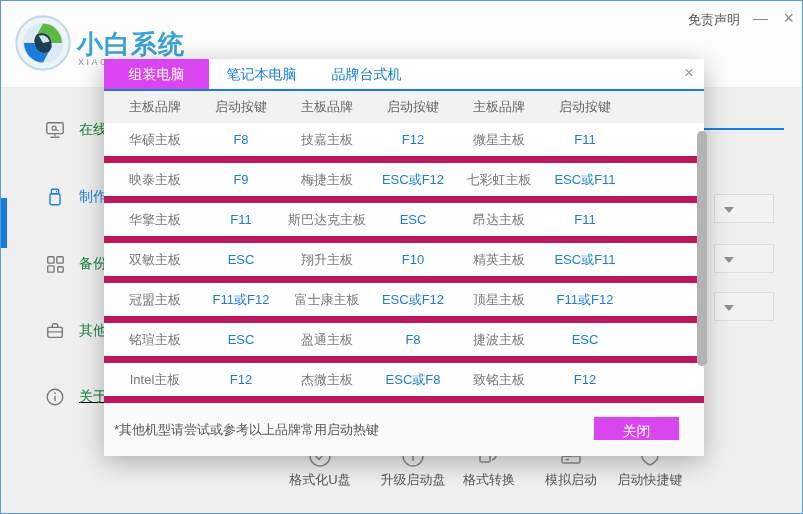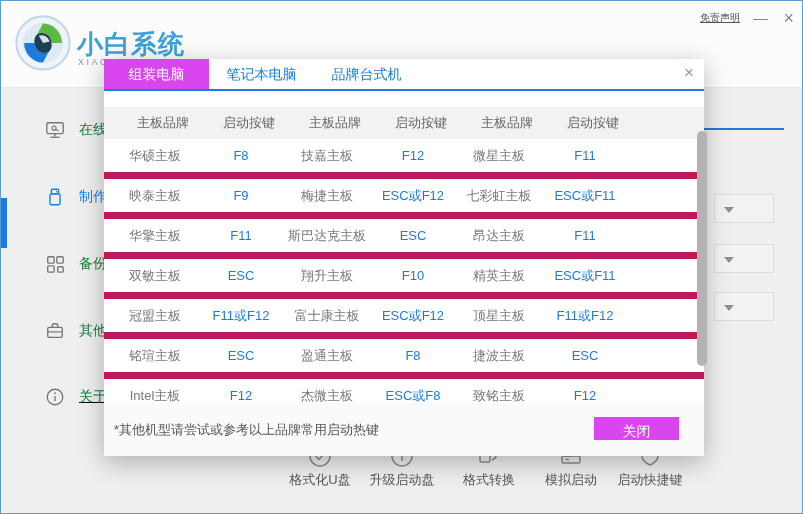--- a/index.html
+++ b/index.html
@@ -23,22 +23,22 @@
   }
   .brand-sub {
     position:absolute; left:77px; top:56px; font-size:9px; color:#8a9aa5;
     letter-spacing:2.5px; white-space:nowrap;
   }
   .page-title {
     position:absolute; left:205px; top:36px; font-size:23px; color:#3f3f3f;
     white-space:nowrap; z-index:2;
   }
   .disclaimer {
-    position:absolute; right:62px; top:10px; font-size:10px; color:#555;
-    text-decoration:underline; cursor:pointer; z-index:3;
+    position:absolute; right:62px; top:10px; font-size:13px; color:#555;
+    cursor:pointer; z-index:3;
   }
   .win-min {
     position:absolute; right:34px; top:8px; font-size:15px; color:#888;
     cursor:pointer; z-index:3;
   }
   .win-close {
     position:absolute; right:8px; top:7px; font-size:18px; color:#888;
     cursor:pointer; z-index:3;
   }
 
@@ -90,21 +90,21 @@
     width:105px; height:30px; line-height:30px; text-align:center;
     font-size:14px; color:#1a7dde; cursor:pointer;
   }
   .tab.active { background:#d946ef; color:#fff; }
   .modal-close {
     position:absolute; right:10px; top:4px; font-size:17px; color:#999;
     cursor:pointer;
   }
   .thead {
     height:32px; background:#f2f2f2; display:grid;
-    grid-template-columns:repeat(6,86px); padding-left:16px; align-items:center;margin-top:16px;
+    grid-template-columns:repeat(6,86px); padding-left:8px; align-items:center;
   }
   .thead .cell { font-size:13px; color:#666; text-align:center; white-space:nowrap; }
   .tbody .trow {
     height:40px; display:grid; grid-template-columns:repeat(6,86px);
     padding-left:8px; align-items:center; border-bottom:7px solid #be185d;
   }
   .tbody .cell { font-size:13px; text-align:center; white-space:nowrap; }
   .tbody .brand { color:#777; }
   .tbody .key { color:#1a7dde; }
   .modal-footer {
@@ -209,21 +209,21 @@
   </div>
 
   <div class="tool-item" style="left:277px;">
     <svg width="24" height="24" viewBox="0 0 24 24">
       <circle cx="12" cy="12" r="10" fill="none" stroke="#8b8b8b" stroke-width="1.5"></circle>
       <polyline points="7.5,12 11,15.5 16.5,9" fill="none" stroke="#8b8b8b" stroke-width="1.5"></polyline>
     </svg>
     <div class="lbl">格式化U盘</div>
   </div>
 
-  <div class="tool-item" style="left:359px;">
+  <div class="tool-item" style="left:370px;">
     <svg width="24" height="24" viewBox="0 0 24 24">
       <circle cx="12" cy="12" r="10" fill="none" stroke="#8b8b8b" stroke-width="1.5"></circle>
       <line x1="12" y1="8" x2="12" y2="17" stroke="#8b8b8b" stroke-width="1.5"></line>
       <polyline points="8,11.5 12,7.5 16,11.5" fill="none" stroke="#8b8b8b" stroke-width="1.5"></polyline>
     </svg>
     <div class="lbl">升级启动盘</div>
   </div>
 
   <div class="tool-item" style="left:446px;">
     <svg width="24" height="24" viewBox="0 0 24 24">

